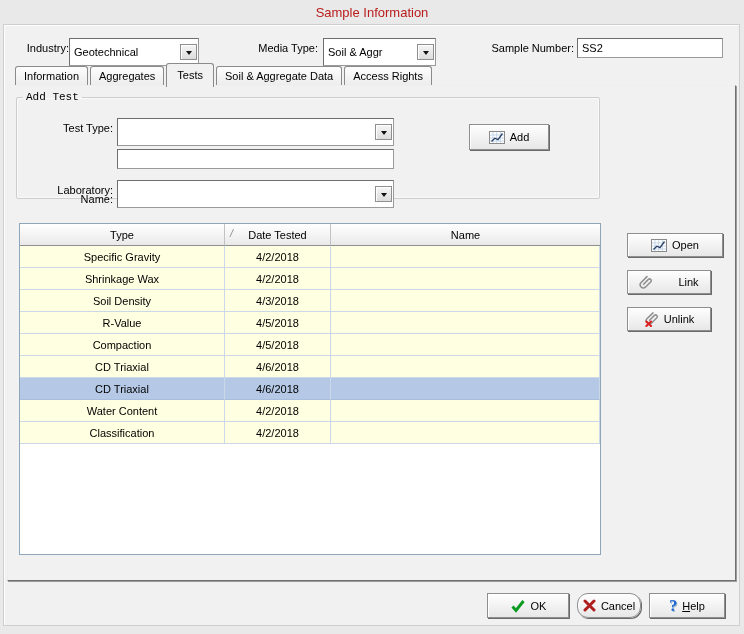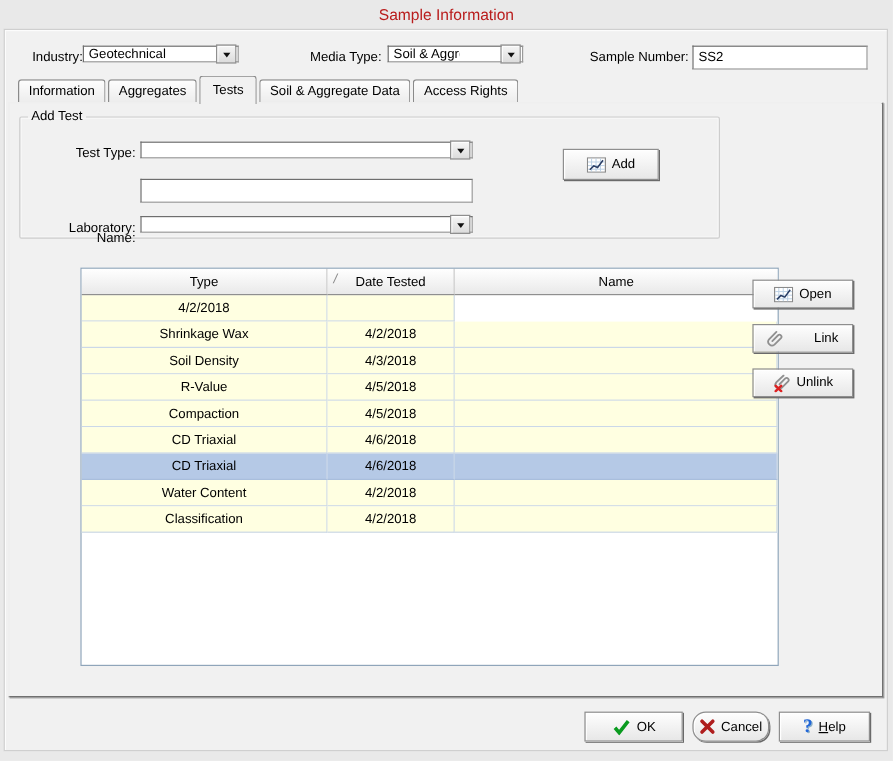--- a/index.html
+++ b/index.html
@@ -16,21 +16,21 @@
   }
   .main-panel {
     position:absolute; left:3px; top:24px; width:737px; height:602px;
     background:#F1F1F1;
     border:1px solid #CFCFCF;
     box-shadow: inset 1px 1px 0 #FCFCFC;
   }
   
   .fld-label { position:absolute; height:14px; line-height:14px; text-align:right; }
   .combo {
-    position:absolute; height:14px; background:#fff;
+    position:absolute; height:28px; background:#fff;
     border:1px solid #6E6E6E; border-right-color:#9a9a9a; border-bottom-color:#9a9a9a;
     display:flex; align-items:center;
   }
   .combo .val { flex:1; padding:0 4px; white-space:nowrap; overflow:hidden; }
   .combo .drop {
     width:17px; height:16px; margin:1px;
     background:linear-gradient(#F6F6F6,#DCDCDC);
     border:1px solid #8F8F8F;
     box-shadow: inset 1px 1px 0 #fff;
     display:flex; align-items:center; justify-content:center;
@@ -62,36 +62,36 @@
     background:#F1F1F1;
     border:1px solid #707070; border-top:1px solid #EFEFEF; border-left:1px solid #EFEFEF;
     box-shadow:1px 1px 0 #9C9C9C; z-index:2;
   }
   
   .groupbox {
     position:absolute; left:8px; top:5px; width:584px; height:108px;
     border:1px solid #CDCDCD; border-radius:2px;
     box-shadow: inset 0 0 0 1px rgba(255,255,255,0.6);
   }
-  .groupbox legend { margin-left:6px; padding:0 3px; font-size:11px; }
+  .groupbox legend { margin-left:6px; padding:0 3px; font-size:11px;font-family:Liberation Mono, monospace; }
   .g-label { position:absolute; text-align:right; height:14px; line-height:14px; }
   
   .btn {
     position:absolute;
     background:linear-gradient(#FEFEFE,#E7E7E7);
     border:1px solid #8E8E8E;
     box-shadow: 1px 1px 0 #6A6A6A, inset 1px 1px 0 #FFFFFF;
     display:flex; align-items:center; justify-content:center; gap:5px;
     font-size:11px; cursor:default; white-space:nowrap;
   }
   .btn .ic { display:flex; align-items:center; }
   
   .grid {
     position:absolute; left:11px; top:137px; width:582px; height:332px;
-    background:#fff; border:1px solid #8FA5BA; overflow:hidden;margin-left:48px;
+    background:#fff; border:1px solid #8FA5BA; overflow:hidden;
   }
   .g-row { display:grid; grid-template-columns:205px 106px 269px; height:22px; }
   .g-head .cell {
     background:linear-gradient(#FFFFFF,#E9E9E9);
     border-right:1px solid #C2C2C2; border-bottom:1px solid #8F8F8F;
     display:flex; align-items:center; justify-content:center; position:relative;
   }
   .g-head .cell:last-child { border-right:none; }
   .sort-ind { position:absolute; left:5px; top:3px; color:#8a8a8a; font-style:italic; font-size:11px; }
   .g-body .cell {
@@ -187,20 +187,21 @@
             </div>
           <div class="cell">
             <span class="sort-ind">/</span>
             <span>Date Tested</span>
           </div>
           <div class="cell">
               <span>Name</span>
             </div>
         </div>
         <div class="g-row g-body">
+          <div class="cell">Specific Gravity</div>
           <div class="cell">4/2/2018</div>
           <div class="cell"></div>
         </div>
         <div class="g-row g-body">
           <div class="cell">Shrinkage Wax</div>
           <div class="cell">4/2/2018</div>
           <div class="cell"></div>
         </div>
         <div class="g-row g-body">
           <div class="cell">Soil Density</div>
@@ -232,21 +233,21 @@
           <div class="cell">4/2/2018</div>
           <div class="cell"></div>
         </div>
         <div class="g-row g-body">
           <div class="cell">Classification</div>
           <div class="cell">4/2/2018</div>
           <div class="cell"></div>
         </div>
       </div>
 
-      <div class="btn" style="left:619px; top:147px; width:84px; height:24px;">
+      <div class="btn" style="left:619px; top:147px; width:96px; height:24px;">
         <span class="ic">
           <svg width="16" height="13" viewBox="0 0 16 13">
             <rect x="0.5" y="0.5" width="15" height="12" fill="#fff" stroke="#8a8a8a"></rect>
             <path d="M4 1v11M7.7 1v11M11.4 1v11M1 4h14M1 7h14M1 10h14" stroke="#B9CFE4" stroke-width="0.8"></path>
             <polyline points="2.5,10.5 5.8,7.2 9,8.6 13.5,2.5" fill="none" stroke="#2B3F66" stroke-width="1.3"></polyline>
           </svg>
         </span>
         <span>Open</span>
       </div>
 

